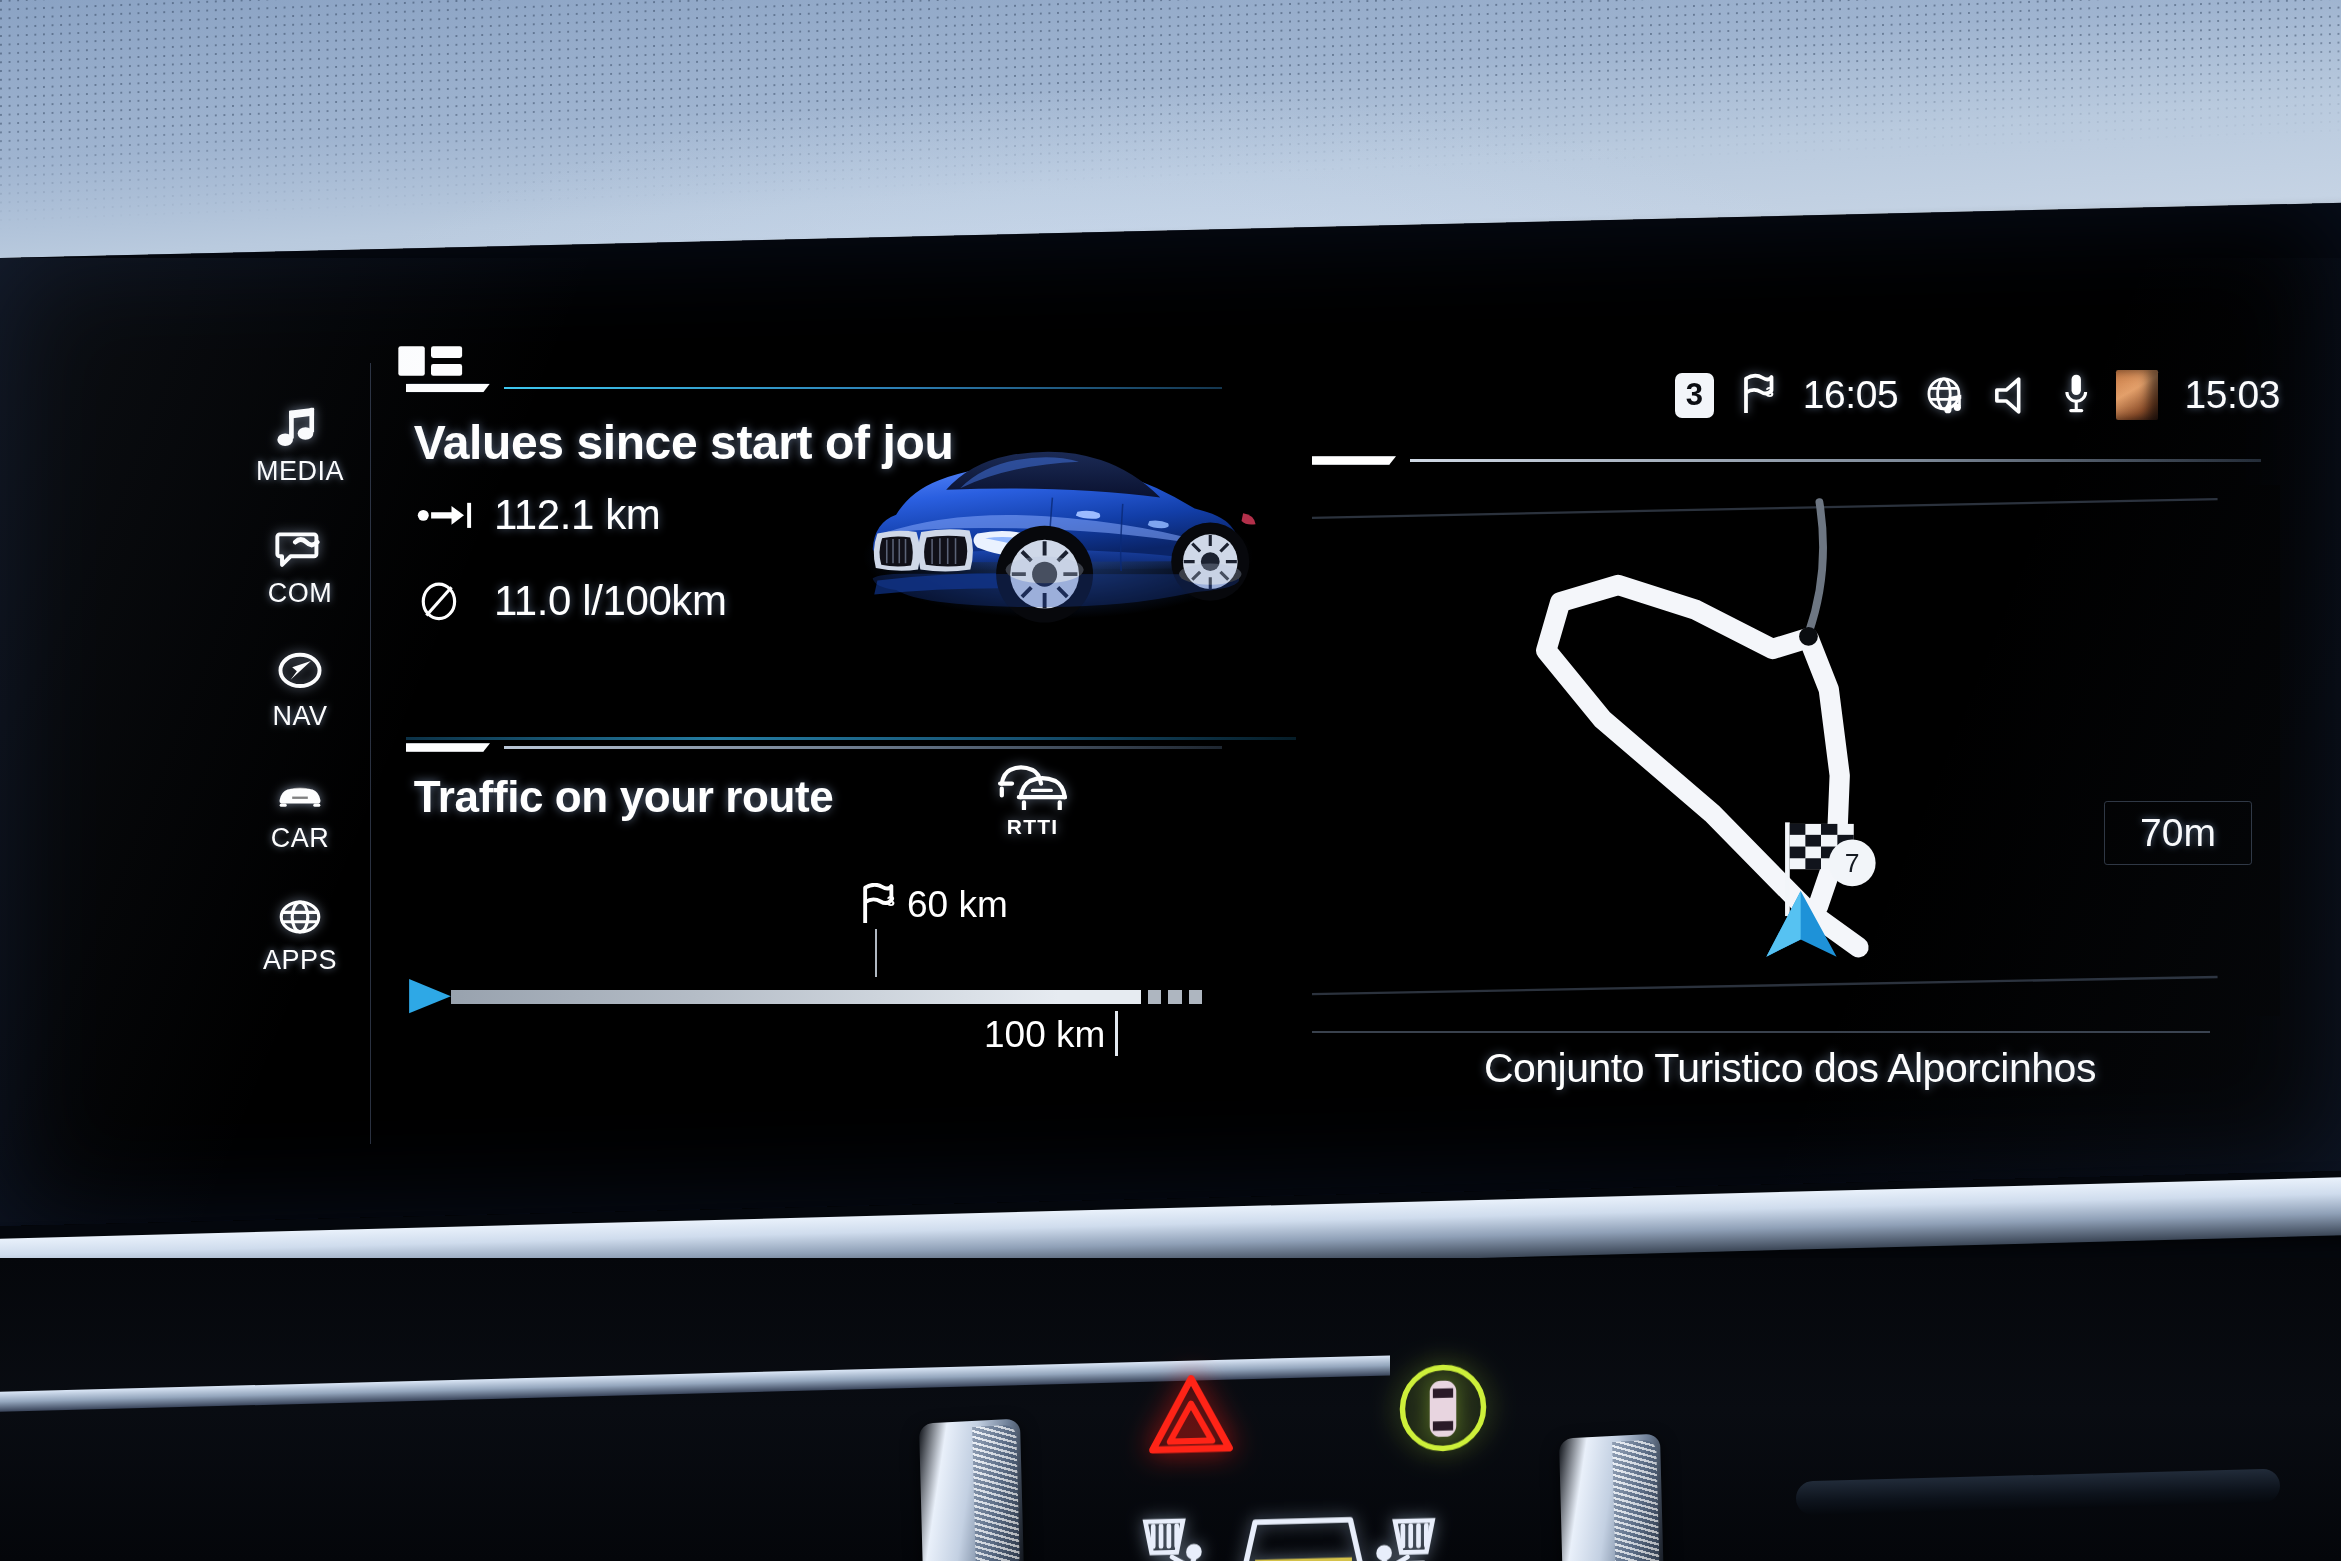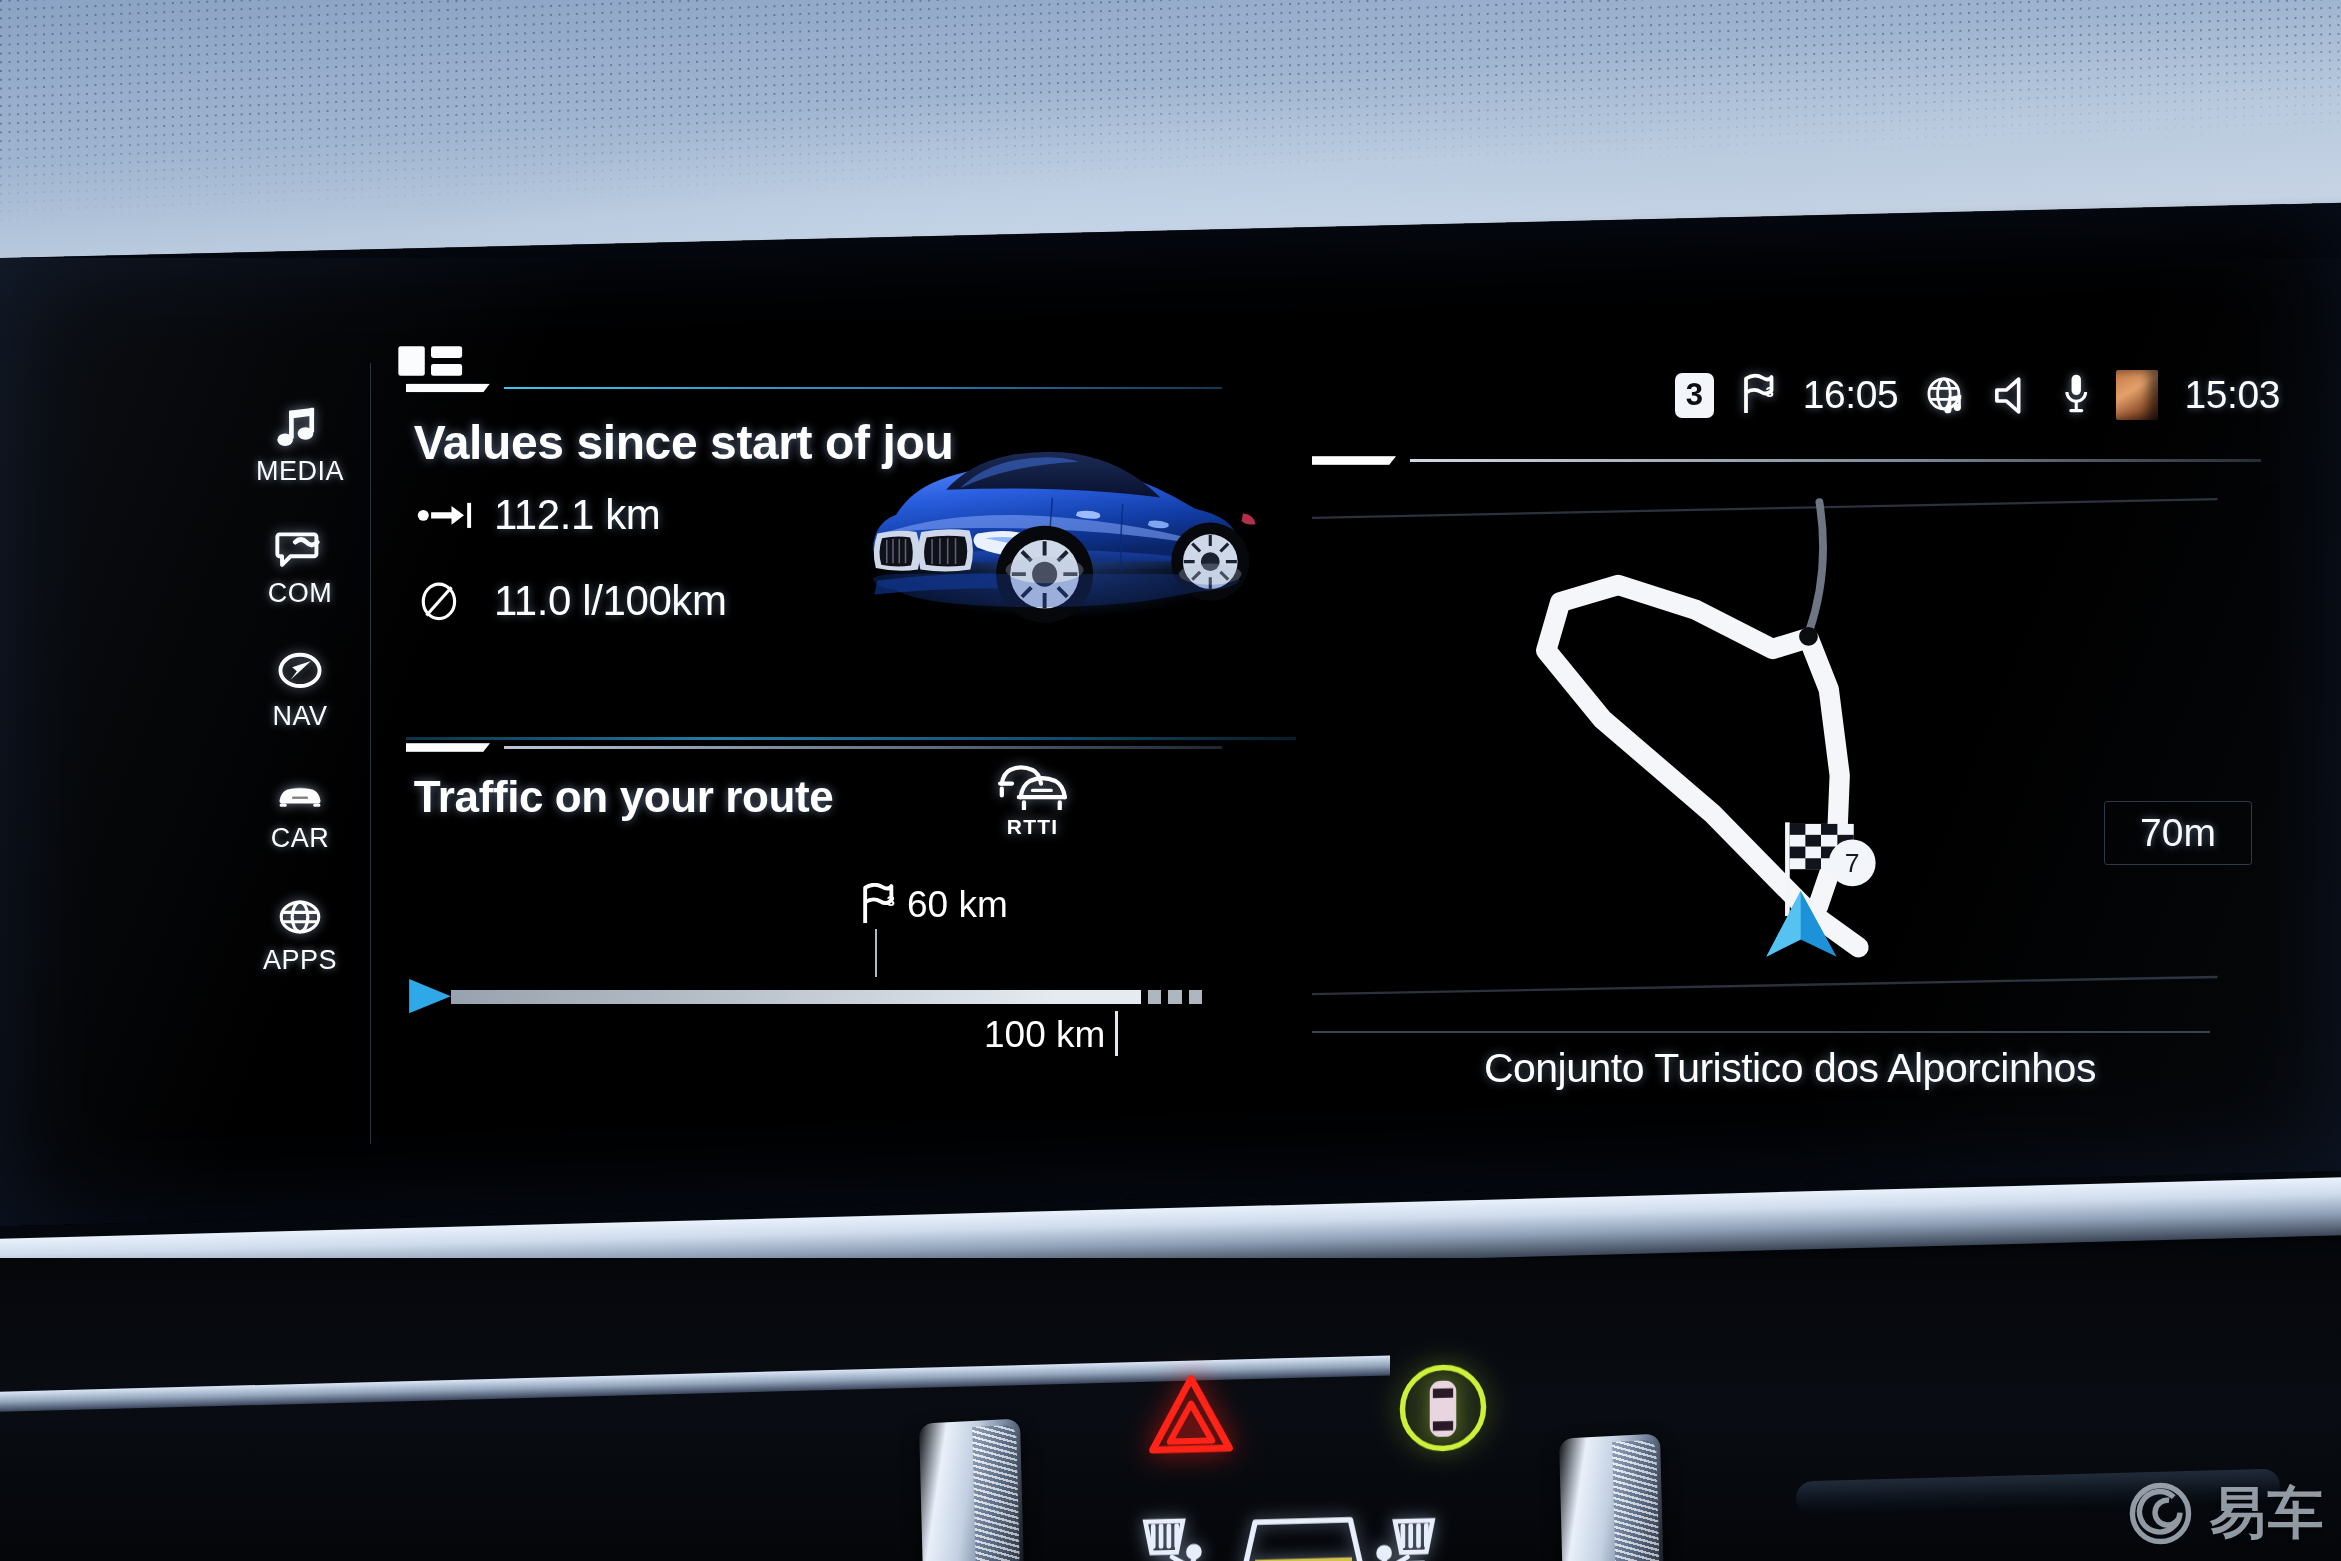--- a/index.html
+++ b/index.html
@@ -627,26 +627,15 @@
       <circle cx="18" cy="58" r="7" fill="#e8eefb"></circle>
       <path d="M18 68 q10 14 4 30"></path>
     </g>
       </svg>
   </span>
 
   <div class="knob" id="knob-left"></div>
   <div class="knob" id="knob-right"></div>
   <div class="console-rail"></div>
 
-  <div id="watermark">
-    <span class="wm-mark">
-      <svg viewBox="0 0 86 86">
-        <g fill="none" stroke="#c8d2de" stroke-width="7">
-          <circle cx="43" cy="43" r="36"></circle>
-          <path d="M60 22 a26 26 0 1 0 8 20 a16 16 0 1 1 -14 -16"></path>
-        </g>
-      </svg>
-    </span>
-    <span class="wm-txt">易车</span>
-  </div>
 
 </div>
 
 
 </body></html>

